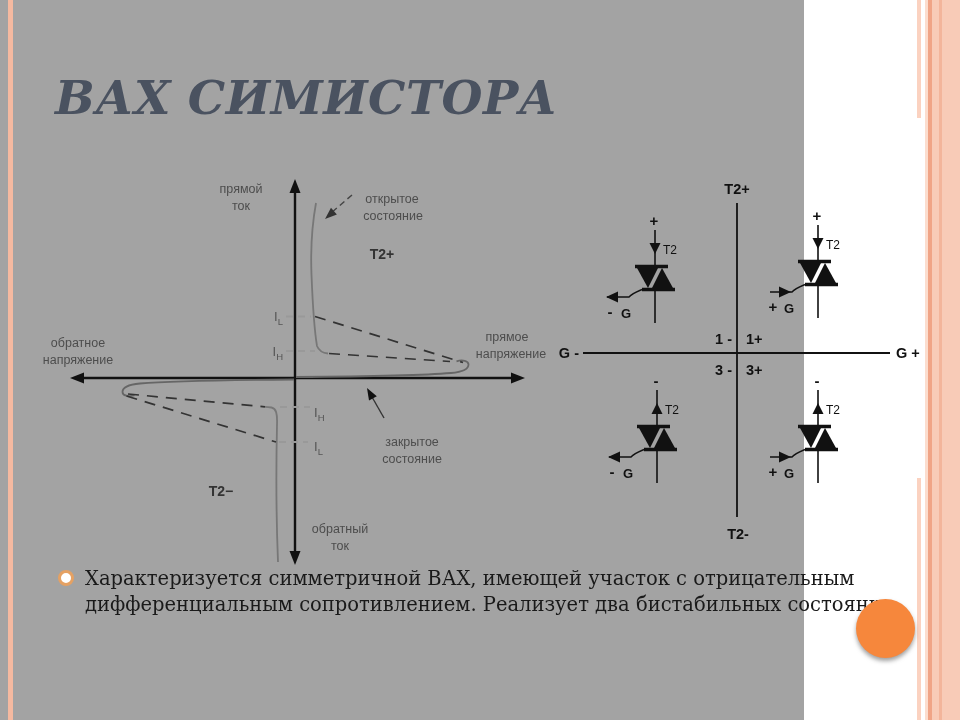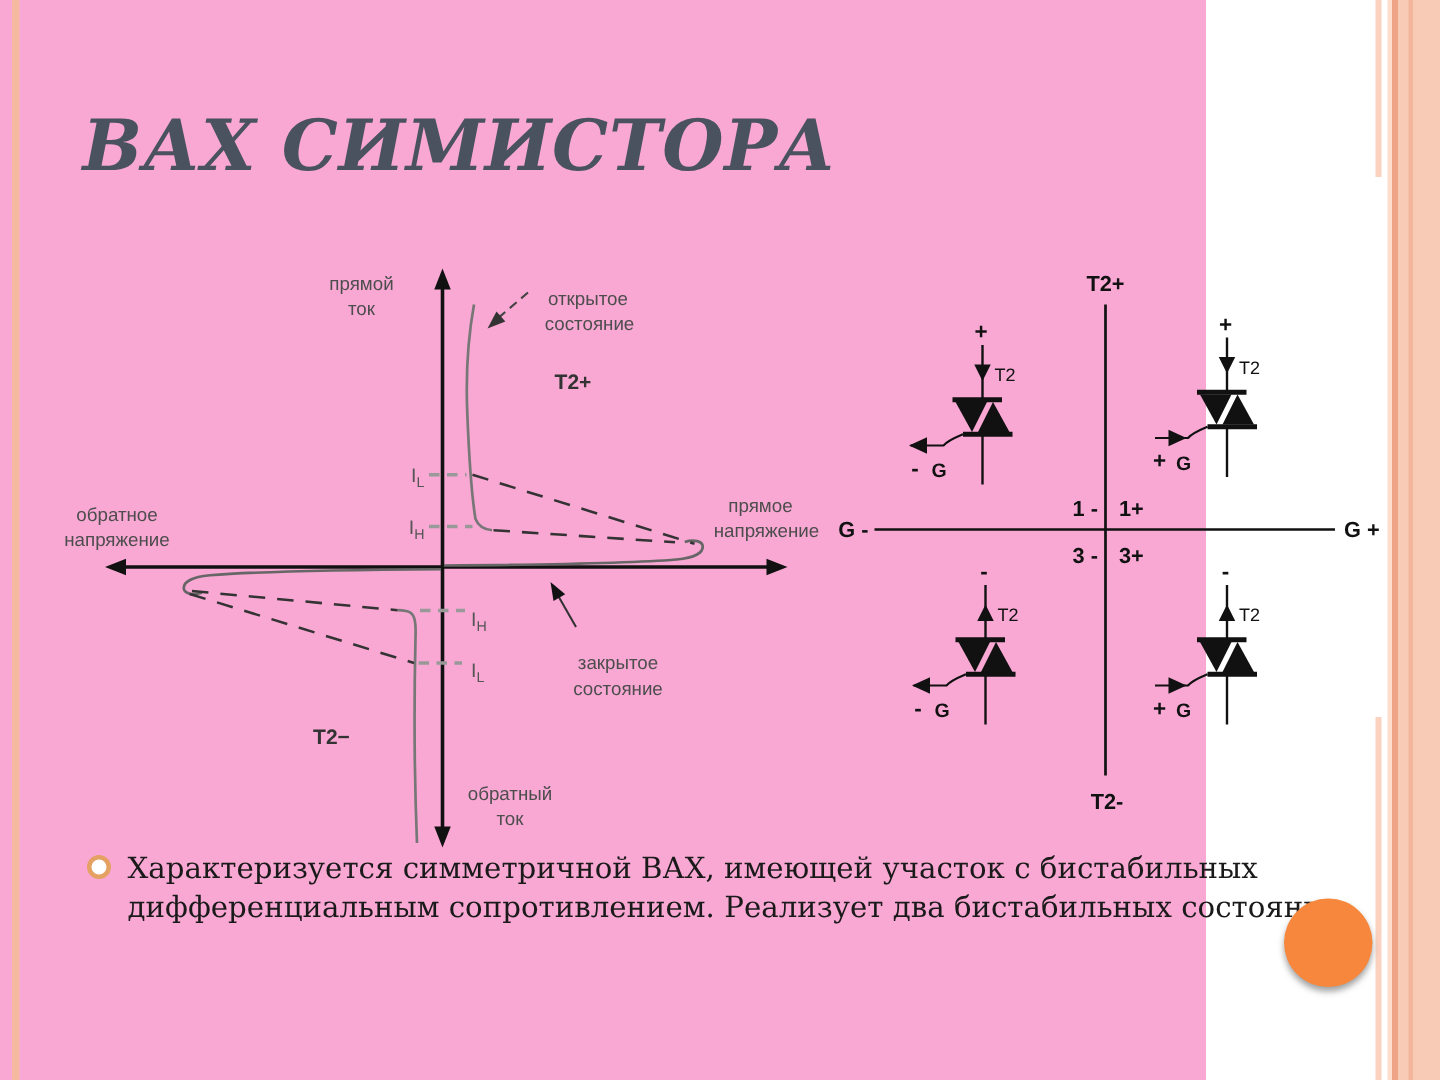--- a/index.html
+++ b/index.html
@@ -1,18 +1,18 @@
 <!DOCTYPE html>
 <html><head>
 <meta charset="utf-8">
 <style>
   html,body{margin:0;padding:0;}
   body{width:960px;height:720px;overflow:hidden;background:#fff;
        font-family:"Liberation Sans",sans-serif;}
-  #slide{position:relative;width:804px;height:720px;background:#f9a8d4;}
+  #slide{position:relative;width:804px;height:720px;background:#a3a3a3;}
 
   
   .stripe{position:absolute;top:0;height:720px;}
   #stripe-left{left:8px;width:5px;}
   #stripe-r-thin-top{left:917px;width:4px;height:118px;top:0;}
   #stripe-r-thin-bottom{left:917px;width:4px;height:242px;top:478px;}
   #stripe-r-pale{left:925px;width:3px;}
   #stripe-r-dark{left:928px;width:4px;}
   #stripe-r-band{left:932px;width:28px;}
   #stripe-r-inner{left:939px;width:3px;}
@@ -191,18 +191,18 @@
           <path d="M 255 284.5 C 249 287, 245 288.5, 242 292 L 220 292" stroke="#111" fill="none" stroke-width="1.4"></path>
           <polygon points="241,292 229,286.5 229,297.5" fill="#111"></polygon>
           <text x="223" y="312" font-size="15" text-anchor="middle" font-weight="bold" fill="#111">+</text>
           <text x="239" y="313" font-size="13" text-anchor="middle" font-weight="bold" fill="#111">G</text>
         </g>
       </g>
   </svg>
 
   <div id="bullet-ring"></div>
   <div id="body-text">
-    <div>Характеризуется симметричной ВАХ, имеющей участок с бистабильных</div>
+    <div>Характеризуется симметричной ВАХ, имеющей участок с отрицательным</div>
     <div>дифференциальным сопротивлением. Реализует два бистабильных состояния</div>
   </div>
 
   <div id="orange-circle" style="background: rgb(246, 135, 60);"></div>
 </div>
 
 </body></html>

